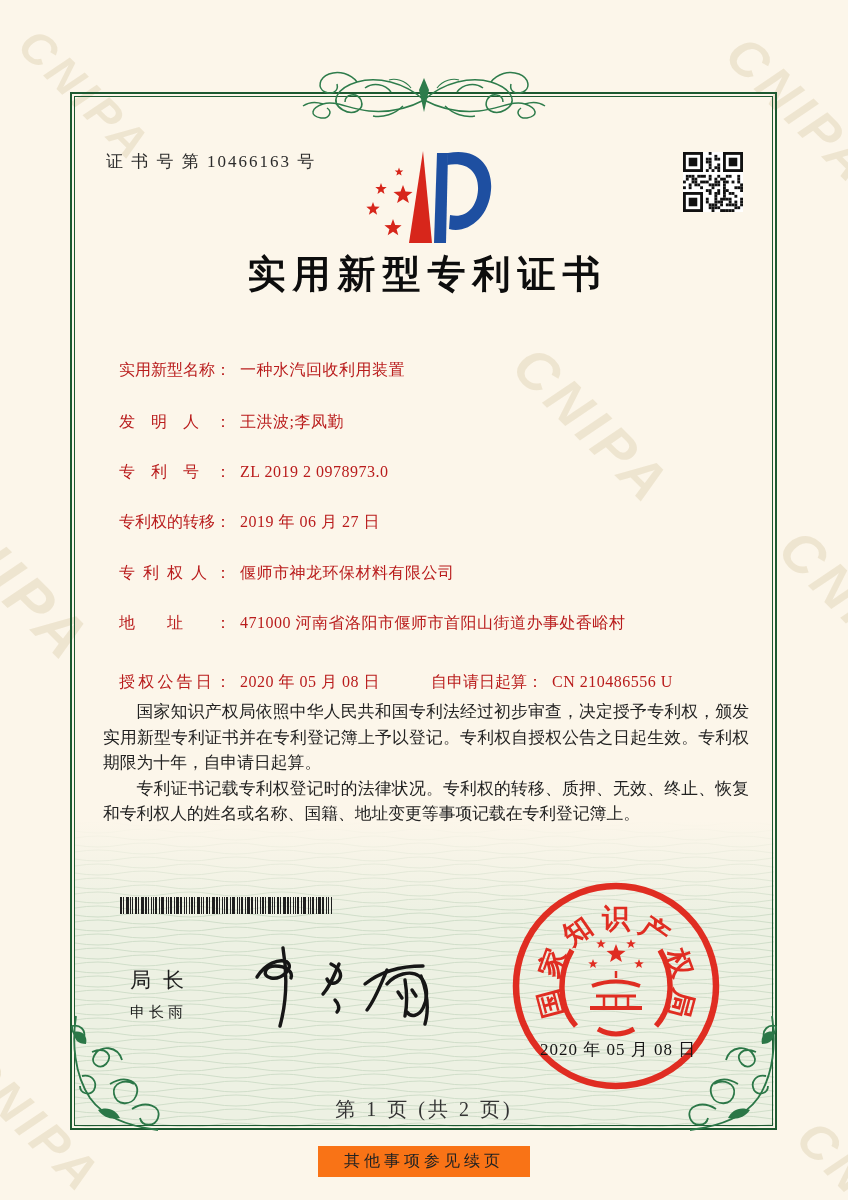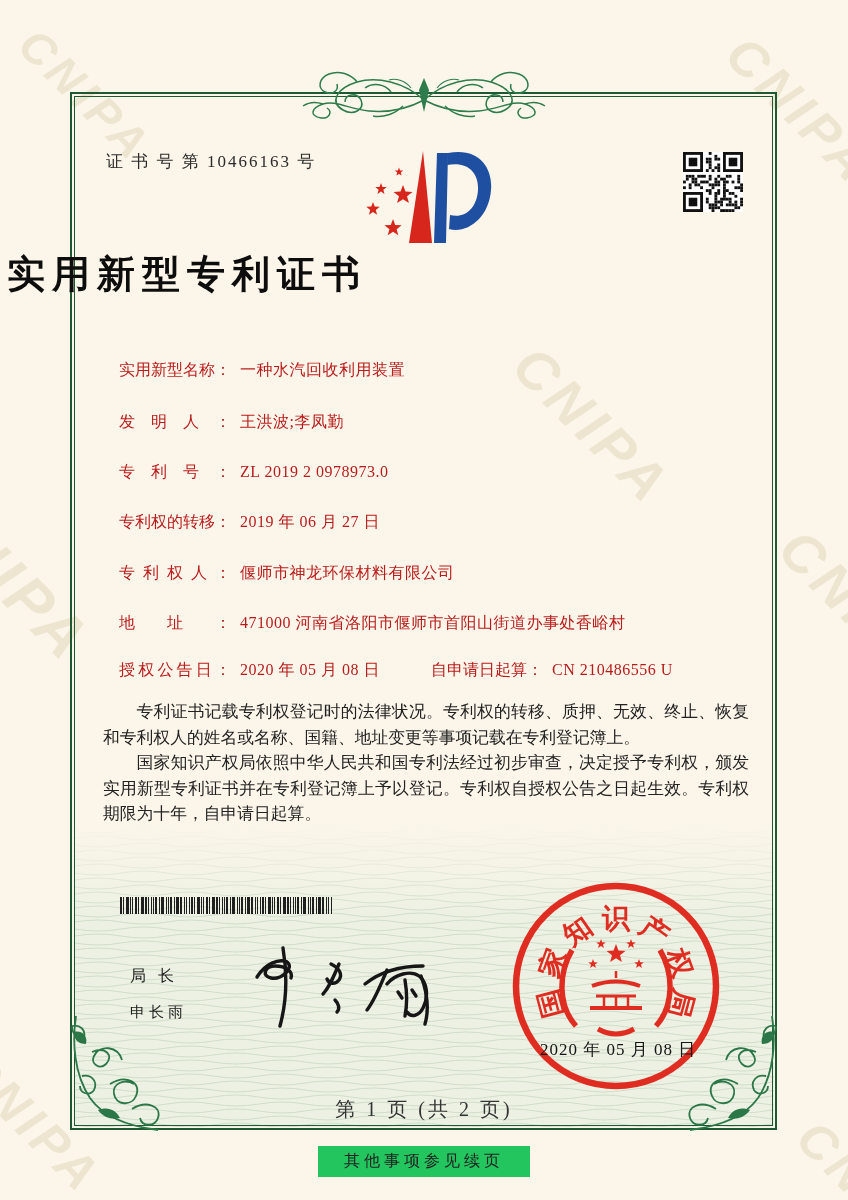--- a/index.html
+++ b/index.html
@@ -18,40 +18,40 @@
       border:2.5px solid #1d5a31;z-index:3;}
   .frame-inner{position:absolute;inset:2px;border:1px solid #1d5a31;}
   .ornament-top{position:absolute;left:299px;top:62px;z-index:4;}
   .corner{position:absolute;z-index:6;}
   .corner-left{left:62px;top:1012px;}
   .corner-right{left:676px;top:1012px;transform:scaleX(-1);}
   
   .certno{position:absolute;left:106px;top:150px;font-size:17px;letter-spacing:2px;color:#2b2b2b;z-index:5;}
   .logo{position:absolute;left:366px;top:146px;z-index:5;}
   .qr{position:absolute;left:683px;top:152px;z-index:5;}
-  .title{position:absolute;left:0;top:249px;width:100%;text-indent:7px;
+  .title{position:absolute;left:0;top:249px;width:100%;text-align:center;text-indent:7px;
       font-size:38px;font-weight:bold;letter-spacing:7px;color:#0d0d0d;z-index:5;}
   .frow{position:absolute;left:119px;width:662px;font-size:16px;color:#b91c1c;z-index:5;white-space:nowrap;}
   .flabel{display:inline-block;width:112px;text-align:justify;text-align-last:justify;}
   .fvalue{margin-left:9px;letter-spacing:.5px;}
-  .fgroup{display:inline-block;width:312px;}
+  .fgroup{display:inline-block;width:312px;margin-top:12px;}
   .paras{position:absolute;left:103px;top:699px;width:646px;font-size:16.8px;line-height:25.6px;
       text-align:justify;color:#222;z-index:5;}
   .paras p{margin:0;text-indent:2em;}
   .barcode{position:absolute;left:120px;top:897px;z-index:5;}
-  .sig-title{position:absolute;left:130px;top:966px;font-size:16px;letter-spacing:12px;z-index:5;color:#1c1c1c;}
+  .sig-title{position:absolute;left:130px;top:966px;font-size:21px;letter-spacing:12px;z-index:5;color:#1c1c1c;}
   .sig-name{position:absolute;left:130px;top:1003px;font-size:15px;letter-spacing:4px;z-index:5;color:#1c1c1c;}
   .sig-script{position:absolute;left:235px;top:922px;z-index:5;}
   .seal{position:absolute;left:508px;top:878px;z-index:6;opacity:.95;}
   .seal-ring{font-size:28px;font-weight:bold;fill:#e02318;}
   .seal-date{position:absolute;left:514px;top:1038px;width:208px;text-align:center;font-size:17px;
       letter-spacing:1px;color:#141414;z-index:7;}
   .pageinfo{position:absolute;left:0;top:1096px;width:100%;text-align:center;font-size:20px;
       letter-spacing:3px;color:#333;z-index:5;}
-  .contnote{position:absolute;left:50%;top:1146px;transform:translateX(-50%);background:#22c55e;
+  .contnote{position:absolute;left:50%;top:1146px;transform:translateX(-50%);background:#f97316;
       padding:5px 26px;font-size:16px;letter-spacing:4px;color:#222;z-index:5;white-space:nowrap;}
 </style>
 </head>
 <body>
 
 <div id="page">
 
   <div class="wm" style="left:85px;top:95px;font-size:46px">CNIPA</div>
   <div class="wm" style="left:800px;top:110px;font-size:52px">CNIPA</div>
   <div class="wm" style="left:592px;top:425px;font-size:56px">CNIPA</div>
@@ -315,22 +315,22 @@
     <span class="flabel">专利权人：</span><span class="fvalue">偃师市神龙环保材料有限公司</span>
   </div>
   <div class="frow" style="top:613px">
     <span class="flabel">地址：</span><span class="fvalue">471000 河南省洛阳市偃师市首阳山街道办事处香峪村</span>
   </div>
   <div class="frow" style="top:660px">
     <span class="fgroup"><span class="flabel">授权公告日：</span><span class="fvalue">2020 年 05 月 08 日</span></span><span class="flabel">自申请日起算：</span><span class="fvalue">CN 210486556 U</span>
   </div>
 
   <div class="paras">
+    <p>国家知识产权局依照中华人民共和国专利法经过初步审查，决定授予专利权，颁发实用新型专利证书并在专利登记簿上予以登记。专利权自授权公告之日起生效。专利权期限为十年，自申请日起算。</p>
     <p>专利证书记载专利权登记时的法律状况。专利权的转移、质押、无效、终止、恢复和专利权人的姓名或名称、国籍、地址变更等事项记载在专利登记簿上。</p>
-    <p>国家知识产权局依照中华人民共和国专利法经过初步审查，决定授予专利权，颁发实用新型专利证书并在专利登记簿上予以登记。专利权自授权公告之日起生效。专利权期限为十年，自申请日起算。</p>
   </div>
 
   <svg class="barcode" id="barcode" width="216" height="17" xmlns="http://www.w3.org/2000/svg">
       <rect x="0" y="0" width="2" height="17" fill="#1f1f1f"></rect>
       <rect x="3" y="0" width="1" height="17" fill="#1f1f1f"></rect>
       <rect x="6" y="0" width="3" height="17" fill="#1f1f1f"></rect>
       <rect x="10" y="0" width="1" height="17" fill="#1f1f1f"></rect>
       <rect x="12" y="0" width="1" height="17" fill="#1f1f1f"></rect>
       <rect x="15" y="0" width="2" height="17" fill="#1f1f1f"></rect>
       <rect x="18" y="0" width="1" height="17" fill="#1f1f1f"></rect>

